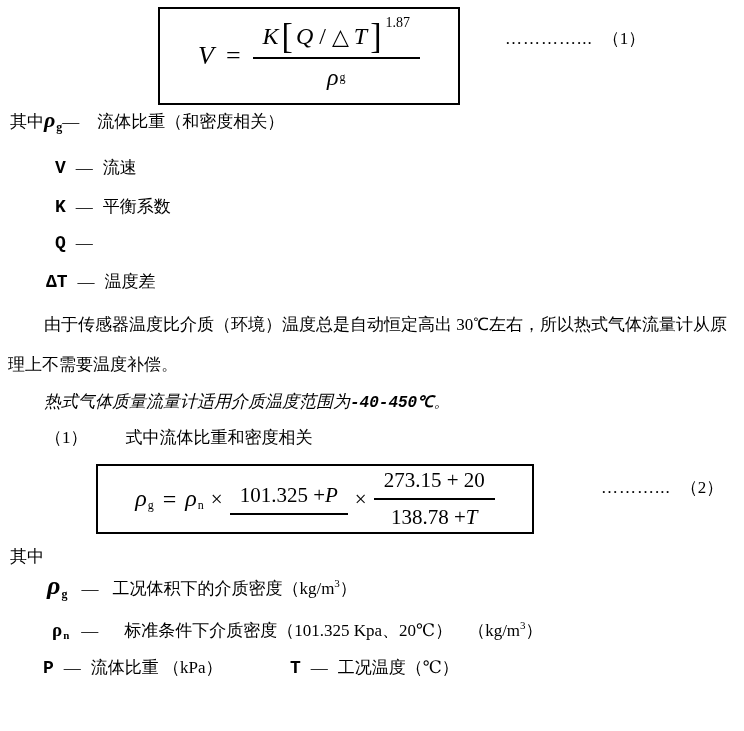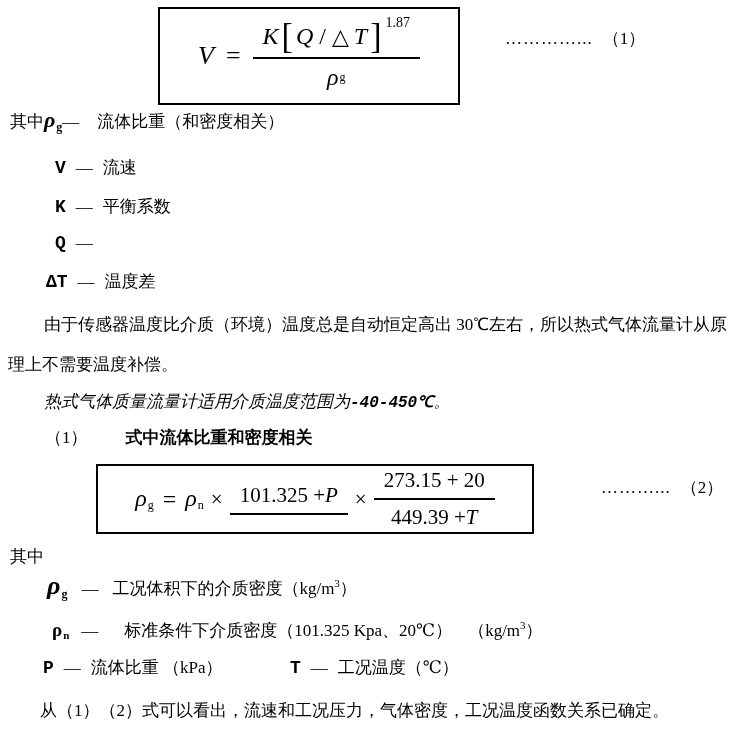--- a/index.html
+++ b/index.html
@@ -98,39 +98,39 @@
   </div>
 
   <div class="abs para" style="left:8px;top:305px;">由于传感器温度比介质（环境）温度总是自动恒定高出 30℃左右，所以热式气体流量计从原理上不需要温度补偿。</div>
 
   <div class="abs" style="left:8px;top:389px;width:730px;text-indent:36px;line-height:26px;font-style:italic;">
     <span>热式气体质量流量计适用介质温度范围为</span><span class="boldrange">-40-450℃</span><span>。</span>
   </div>
 
   <div class="abs defline" style="left:45px;top:426px;">
     <span>（1）</span>
-    <span style="margin-left:38px;font-weight:bold;">式中流体比重和密度相关</span>
+    <span style="margin-left:38px;">式中流体比重和密度相关</span>
   </div>
 
   <div class="formula-box abs" style="left:96px;top:464px;width:434px;height:66px;">
     <span class="f2main nowrap"><span class="fvar">ρ</span><span class="sub">g</span></span>
     <span class="f2main" style="margin:0 9px;">=</span>
     <span class="f2main nowrap"><span class="fvar">ρ</span><span class="sub">n</span></span>
     <span class="fracline" style="margin:0 7px;">×</span>
     <span class="frac">
       <span class="num fracline">
         <span>101.325 + </span>
           <span class="fvar">P</span>
       </span>
     </span>
     <span class="fracline" style="margin:0 7px;">×</span>
     <span class="frac">
       <span class="num fracline">273.15 + 20</span>
       <span class="den fracline">
-        <span>449.39 + </span>
+        <span>138.78 + </span>
           <span class="fvar">T</span>
       </span>
     </span>
   </div>
 
   <div class="abs eqnum-row" style="left:601px;top:476px;">
     <span>………...</span>
     <span class="label">（2）</span>
   </div>
 
@@ -155,15 +155,14 @@
       <span class="dash">—</span>
       <span>流体比重 （kPa）</span>
     </span>
     <span class="defline abs" style="left:290px;top:0;">
       <span class="sym">T</span>
       <span class="dash">—</span>
       <span>工况温度（℃）</span>
     </span>
   </div>
 
-  <div class="abs" style="left:8px;top:699px;width:730px;text-indent:32px;">从（1）（2）式可以看出，流速和工况压力，气体密度，工况温度函数关系已确定。</div>
 
 </div>
 
 </body></html>

